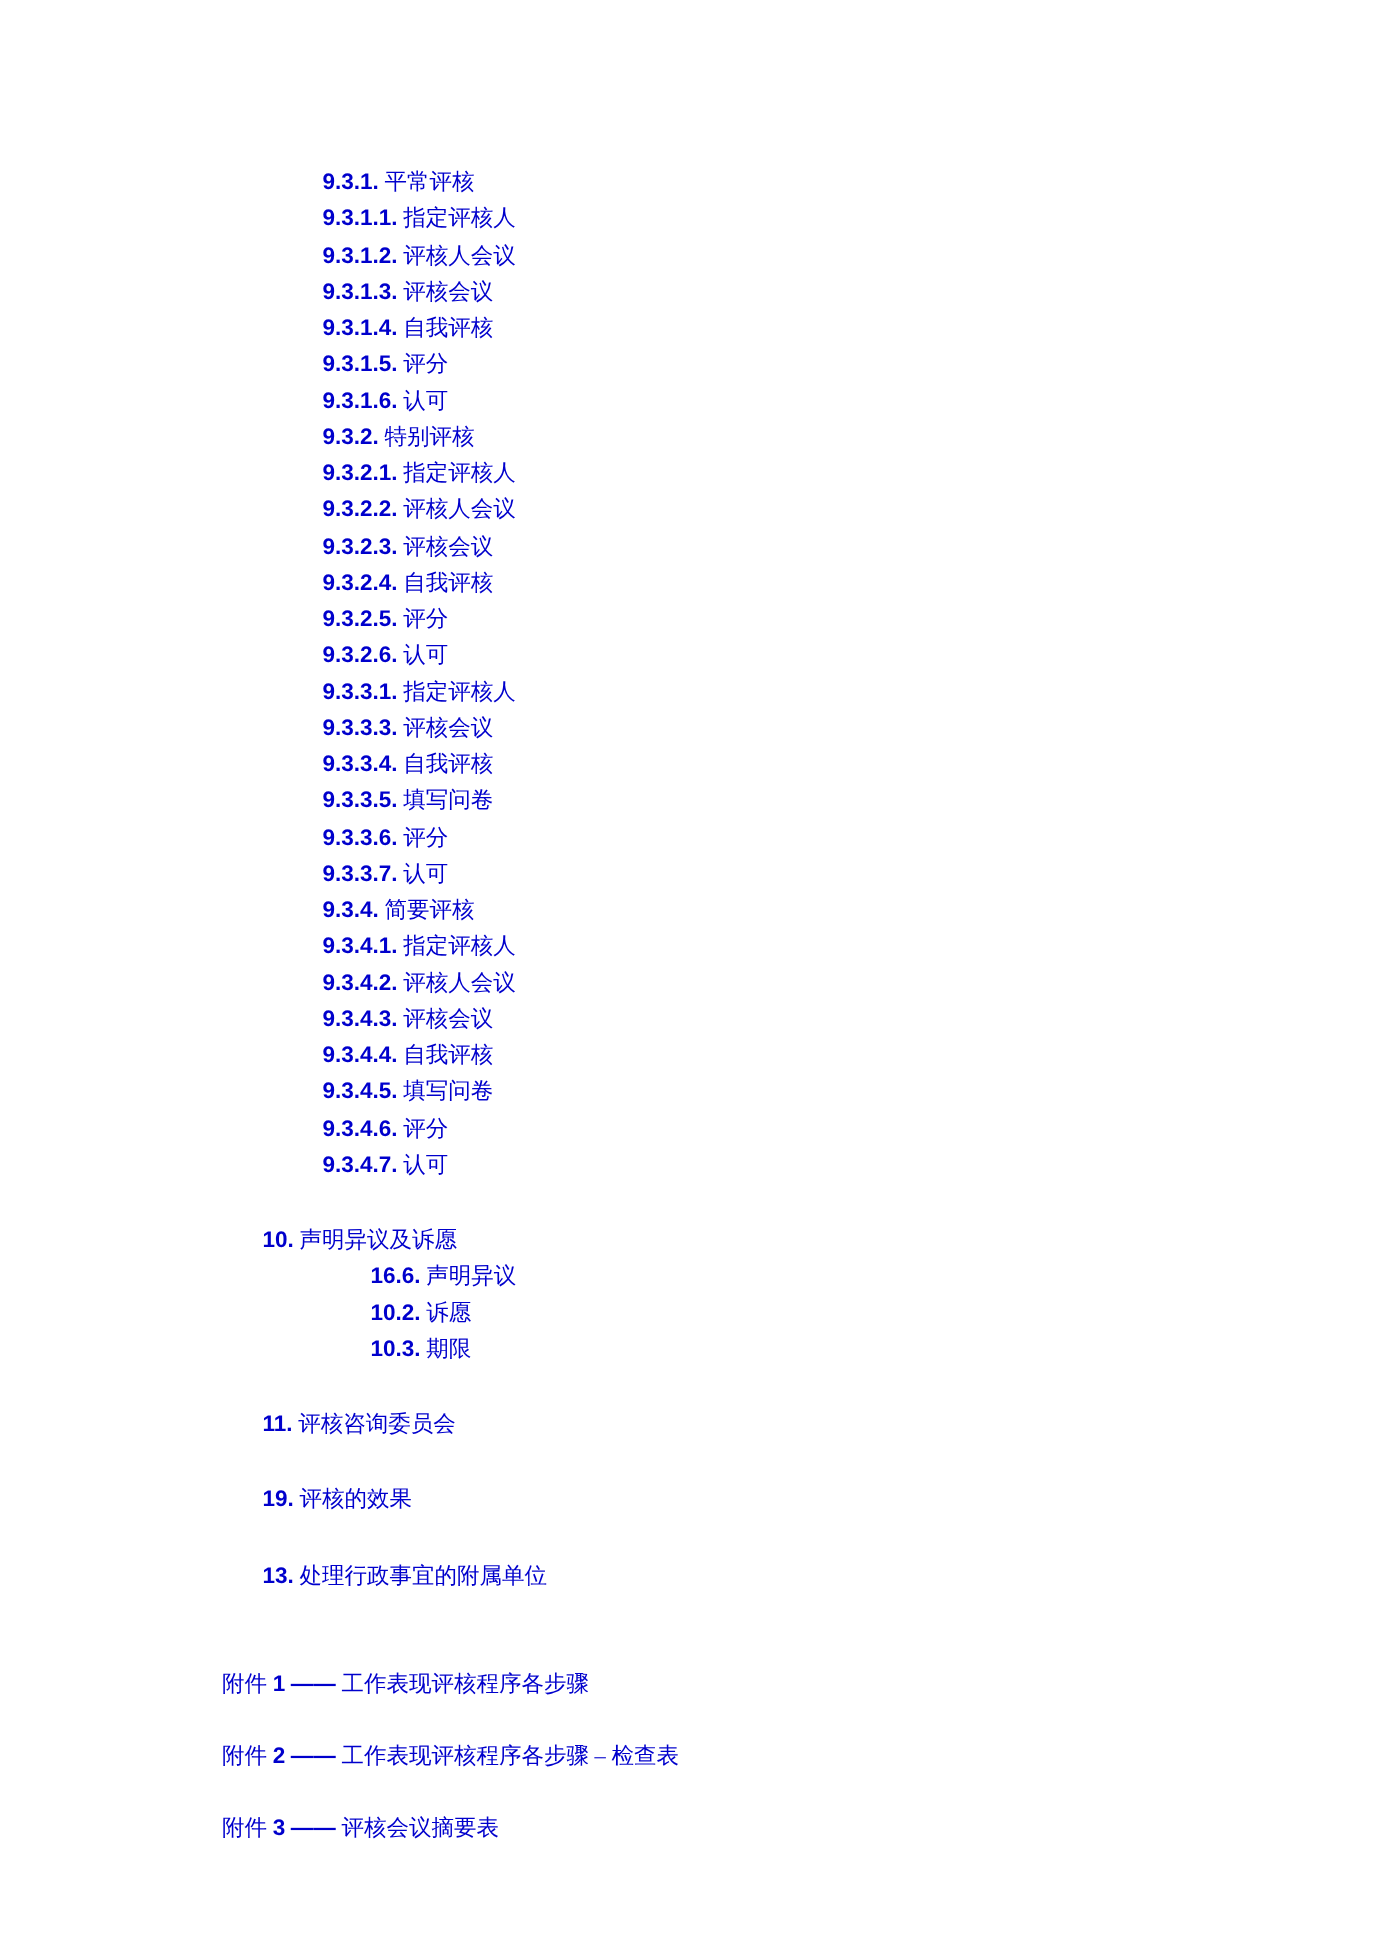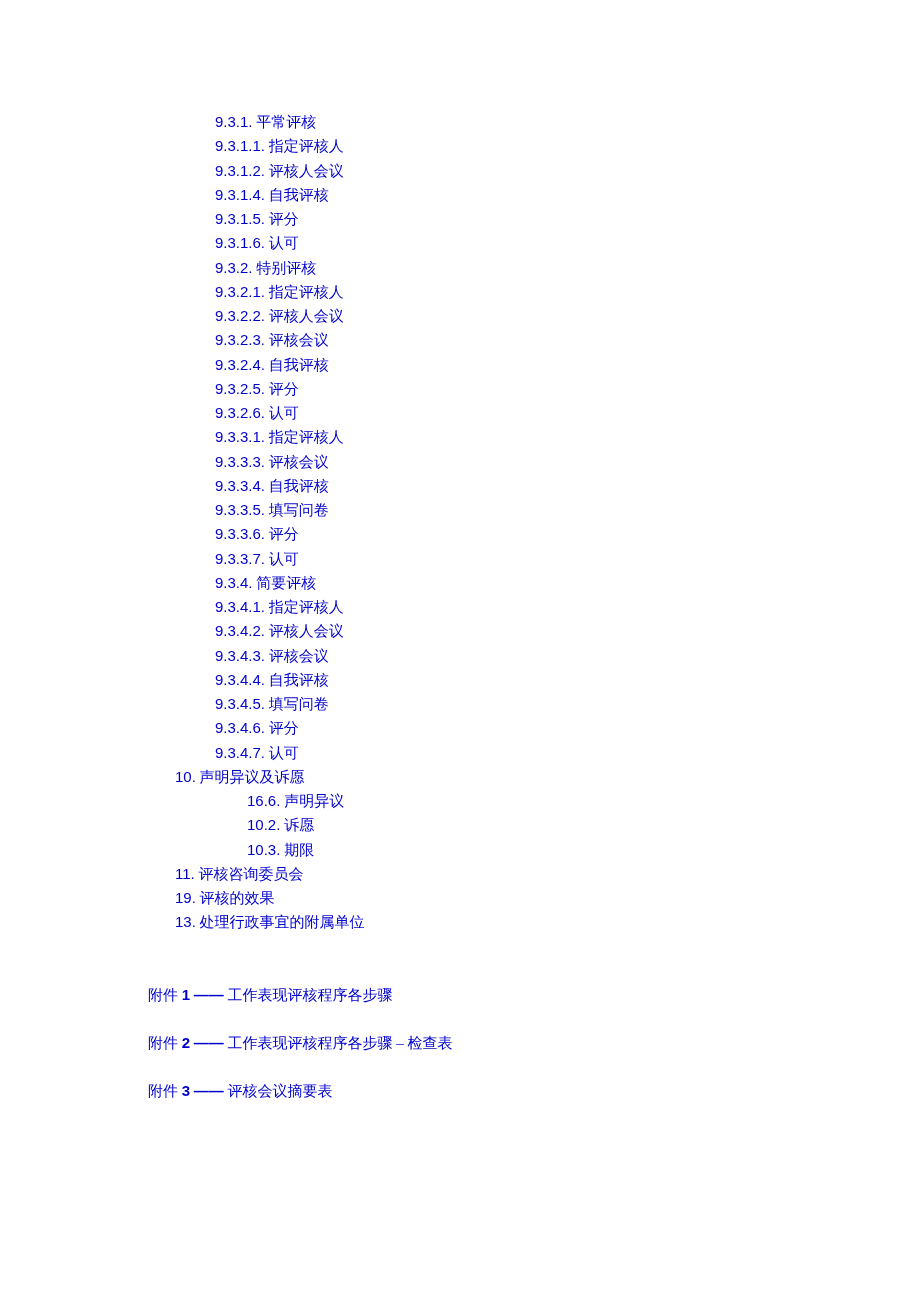--- a/index.html
+++ b/index.html
@@ -15,30 +15,30 @@
     padding: 110px 0 0 0;
   }
   .toc-block {
     padding-left: 215px;
   }
   .toc-item {
     color: #0000cc;
     white-space: pre;
   }
   .toc-item .num {
-    font-weight: normal;
+    font-weight: bold;
     font-family: Arial, "SimSun", sans-serif;
   }
   .toc-item .txt {
     font-family: Liberation Sans, sans-serif;
   }
   .indent-0 { padding-left: 0; }
   .indent-1 { padding-left: 32px; }
   .indent-2 { padding-left: 0; }
-  .level-top { margin-left: -40px; }
+  .level-top { margin-left: -40px; margin-top: 26px; }
   .appendix-block {
     padding-left: 148px;
     padding-top: 24px;
   }
   .appendix {
     color: #0000cc;
     margin-bottom: 24px;
     font-family: "SimSun", "宋体", serif;
     margin-top: 24px;
   }
@@ -53,20 +53,21 @@
 </style>
 </head>
 <body>
 
 <div class="page">
 
   <div class="toc-block" id="toc-block">
       <div class="toc-item indent-2"><span class="num">9.3.1.</span> <span class="txt">平常评核</span></div>
       <div class="toc-item indent-2"><span class="num">9.3.1.1.</span> <span class="txt">指定评核人</span></div>
       <div class="toc-item indent-2"><span class="num">9.3.1.2.</span> <span class="txt">评核人会议</span></div>
+      <div class="toc-item indent-2"><span class="num">9.3.1.3.</span> <span class="txt">评核会议</span></div>
       <div class="toc-item indent-2"><span class="num">9.3.1.4.</span> <span class="txt">自我评核</span></div>
       <div class="toc-item indent-2"><span class="num">9.3.1.5.</span> <span class="txt">评分</span></div>
       <div class="toc-item indent-2"><span class="num">9.3.1.6.</span> <span class="txt">认可</span></div>
       <div class="toc-item indent-2"><span class="num">9.3.2.</span> <span class="txt">特别评核</span></div>
       <div class="toc-item indent-2"><span class="num">9.3.2.1.</span> <span class="txt">指定评核人</span></div>
       <div class="toc-item indent-2"><span class="num">9.3.2.2.</span> <span class="txt">评核人会议</span></div>
       <div class="toc-item indent-2"><span class="num">9.3.2.3.</span> <span class="txt">评核会议</span></div>
       <div class="toc-item indent-2"><span class="num">9.3.2.4.</span> <span class="txt">自我评核</span></div>
       <div class="toc-item indent-2"><span class="num">9.3.2.5.</span> <span class="txt">评分</span></div>
       <div class="toc-item indent-2"><span class="num">9.3.2.6.</span> <span class="txt">认可</span></div>

